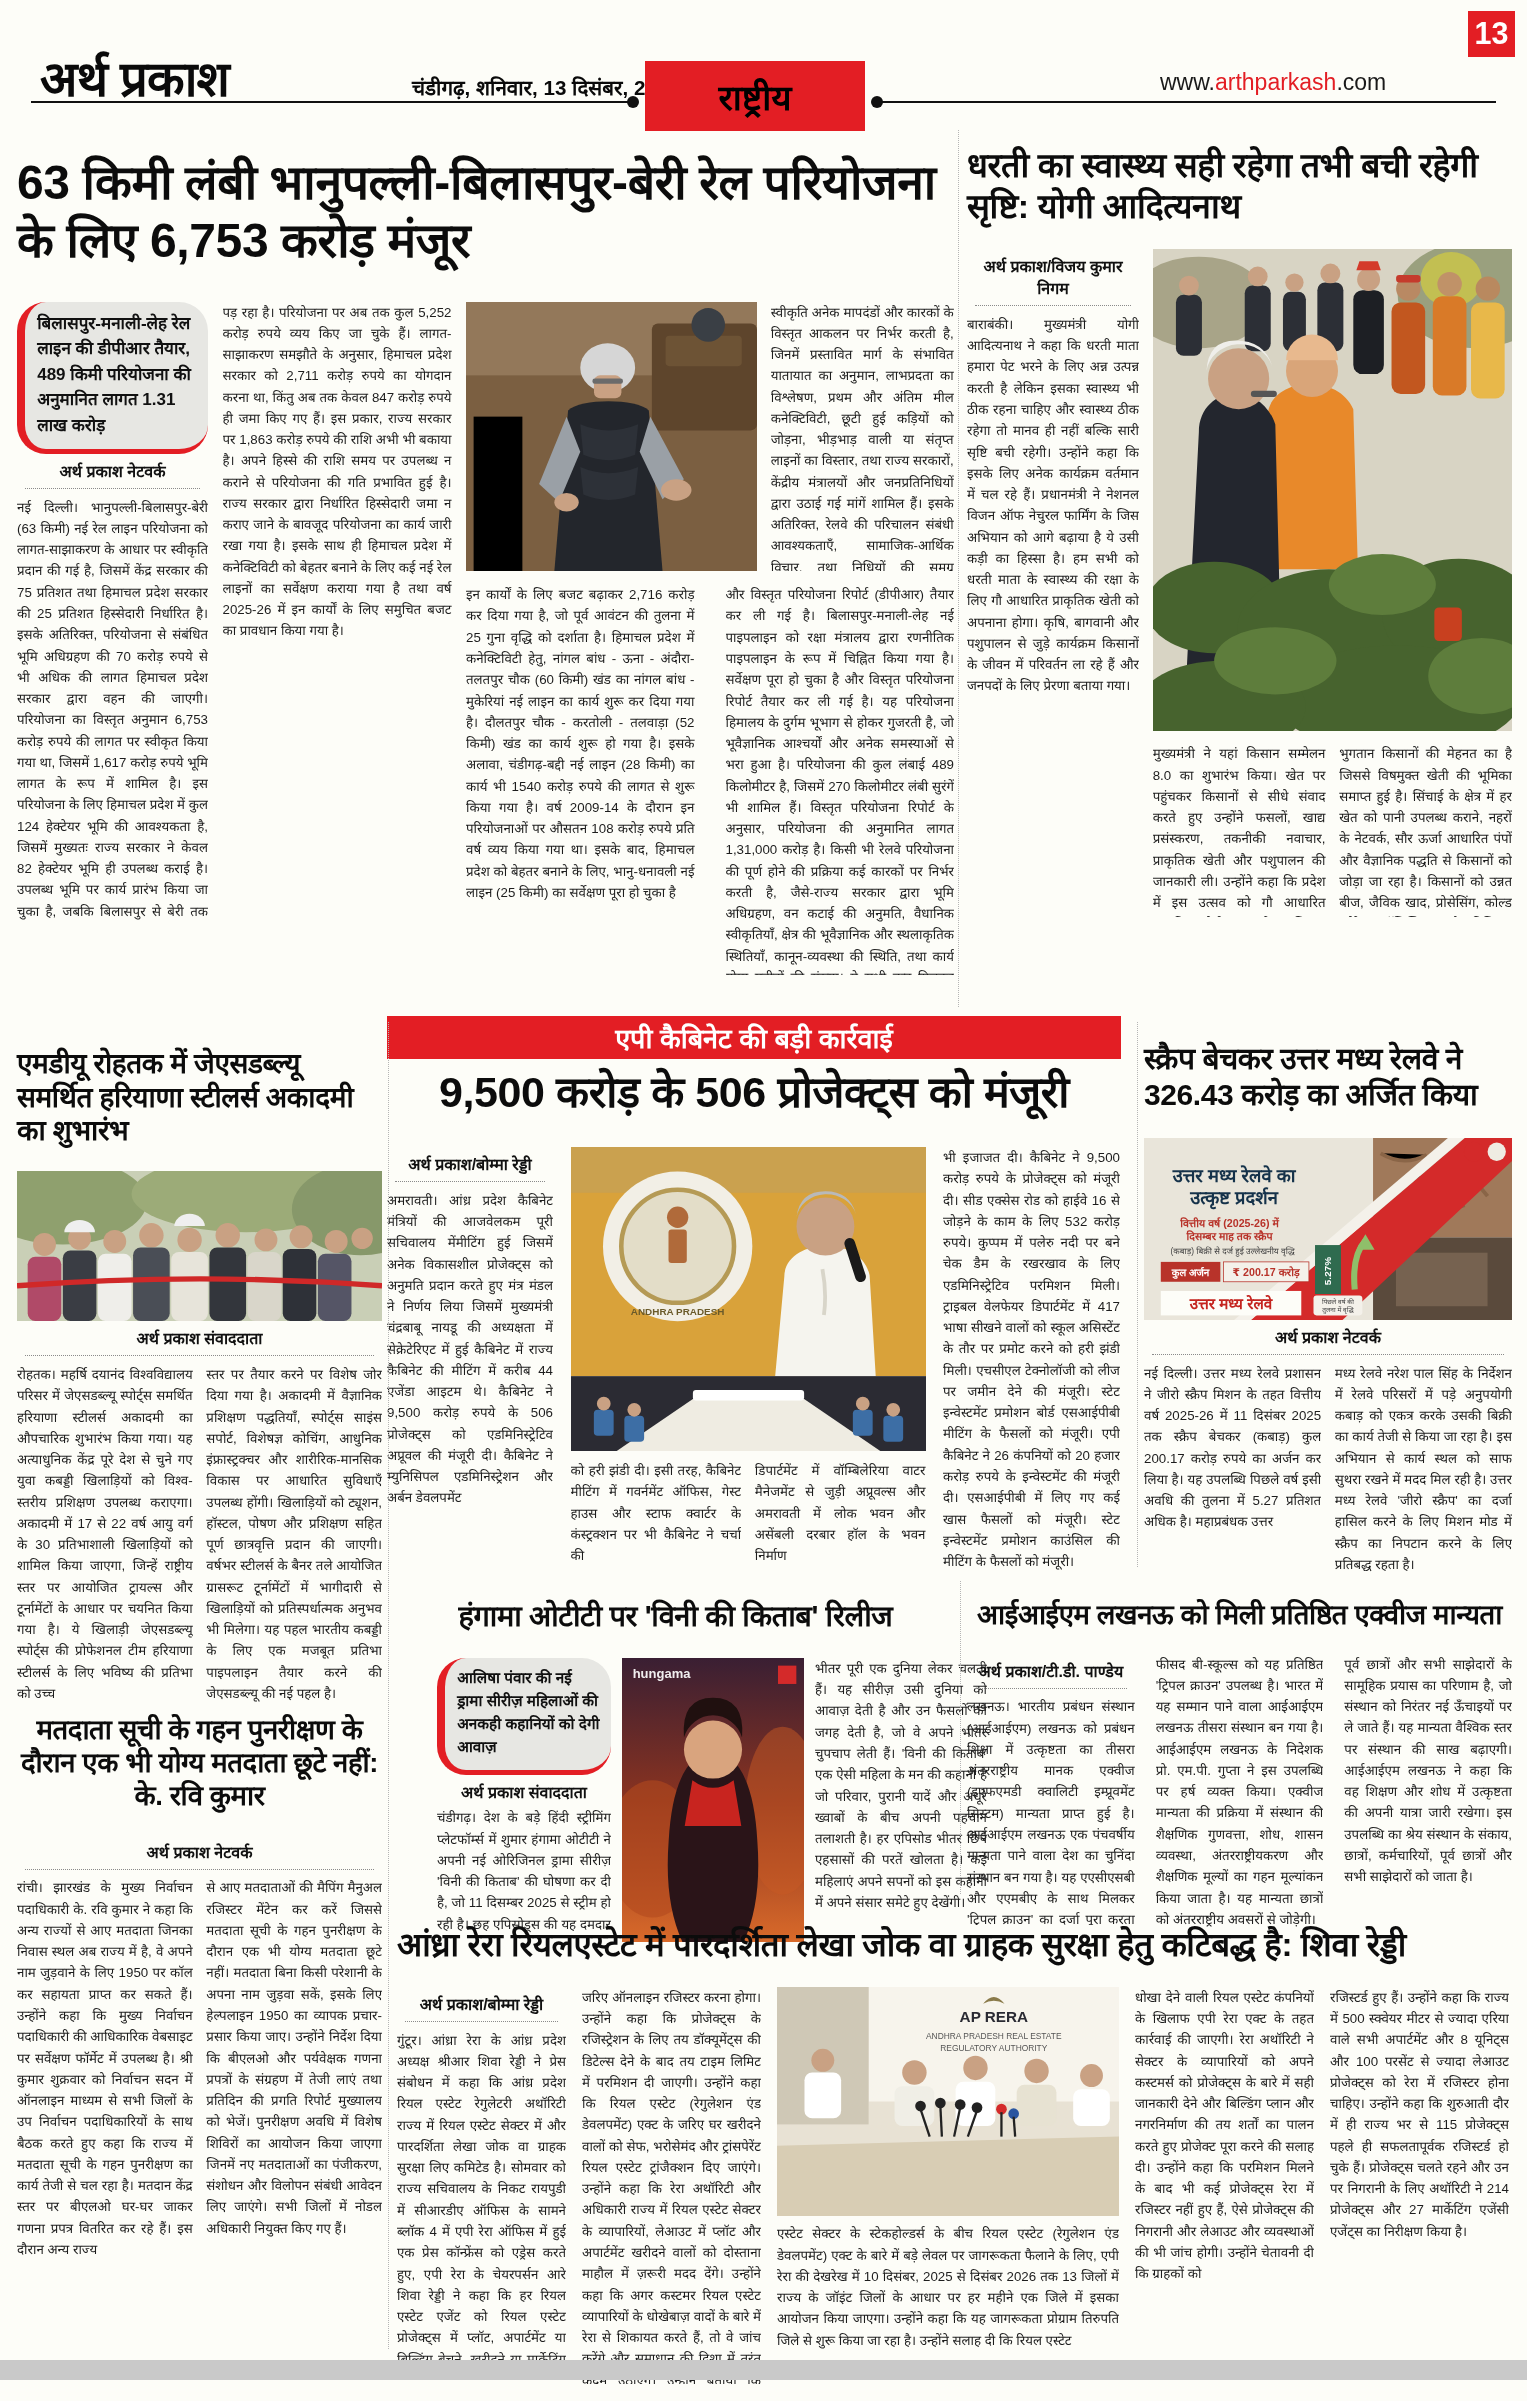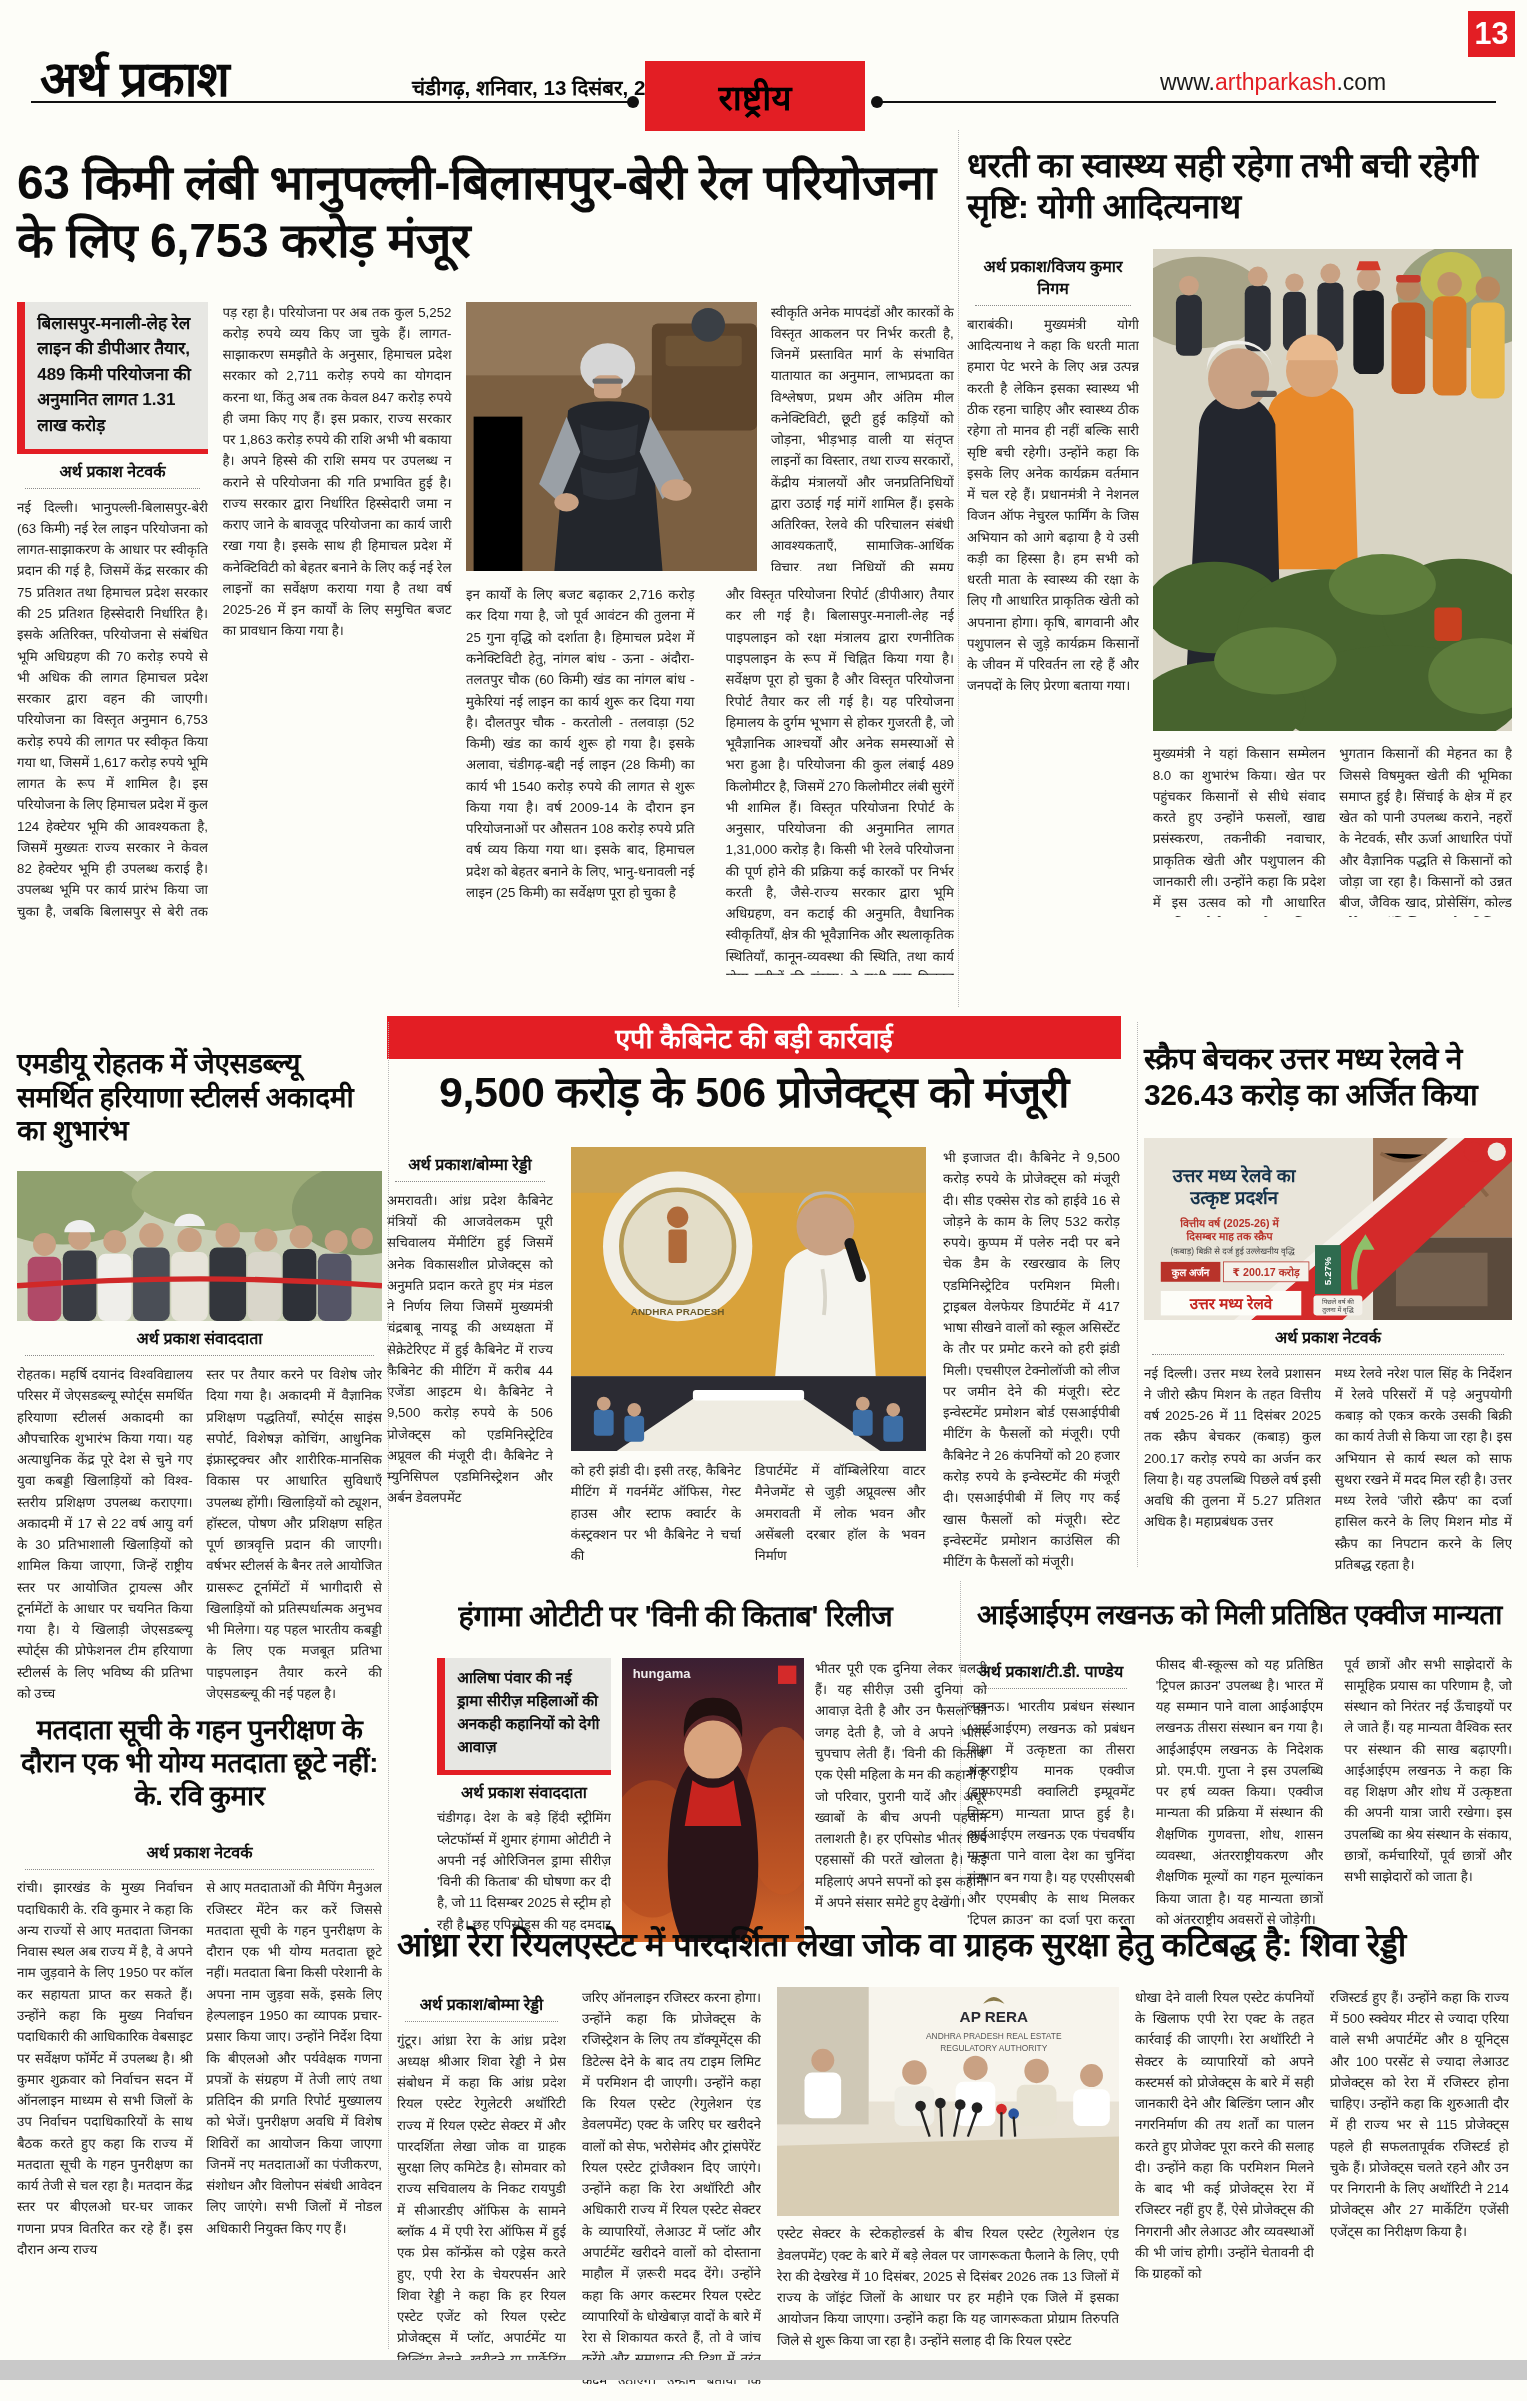--- a/index.html
+++ b/index.html
@@ -17,21 +17,21 @@
   #hdr .site{position:absolute;left:1160px;top:69px;font-size:23px;color:#1a1a1a;}
   #hdr .site .brand{color:#e31e24;}
   .page-badge{position:absolute;left:1468px;top:10.7px;width:47px;height:46px;background:#e31e24;color:#fff;
         display:flex;align-items:center;justify-content:center;font-size:30.5px;font-weight:700;text-align:center;}
   
   .headline{font-weight:800;color:#0c0c0c;line-height:1.2;letter-spacing:-0.4px;}
   .byline{font-weight:700;text-align:center;font-size:16px;padding:6.1px 0 4.6px 0;color:#111;}
   .drule{border:none;border-top:1.5px dotted #8a8a8a;margin:1.5px 7.6px 7.6px 7.6px;}
   .body-text{font-size:13.3px;line-height:1.6;text-align:justify;color:#1d1d1d;overflow:hidden;}
   .kicker-box{background:#e7e7e3;border-left:8.4px solid #e31e24;border-bottom:5.3px solid #e31e24;
-        padding:9.2px 10.7px 10.7px 12.2px;font-weight:700;font-size:17px;line-height:1.5;color:#111;}
+        padding:9.2px 10.7px 10.7px 12.2px;font-weight:700;font-size:17px;line-height:1.5;color:#111;border-radius:29px;}
   figure{margin:0;}
   .ph{display:block;width:100%;height:100%;}
   .vrule{position:absolute;width:0;border-left:1.5px dotted #b5b5b5;}
   .banner{background:#e31e24;color:#fff;font-weight:800;display:flex;align-items:center;justify-content:center;}
   
   #a-rail{position:absolute;left:17px;top:122px;width:937px;}
   #a-rail .headline{font-size:48px;}
   .rail-body{display:grid;grid-template-columns:191px 229px 488px;gap:14.5px;margin-top:20px;height:677px;}
   .rail-col{height:677px;overflow:hidden;}
   .rail-mid-top{display:flex;gap:13.7px;height:269px;}

